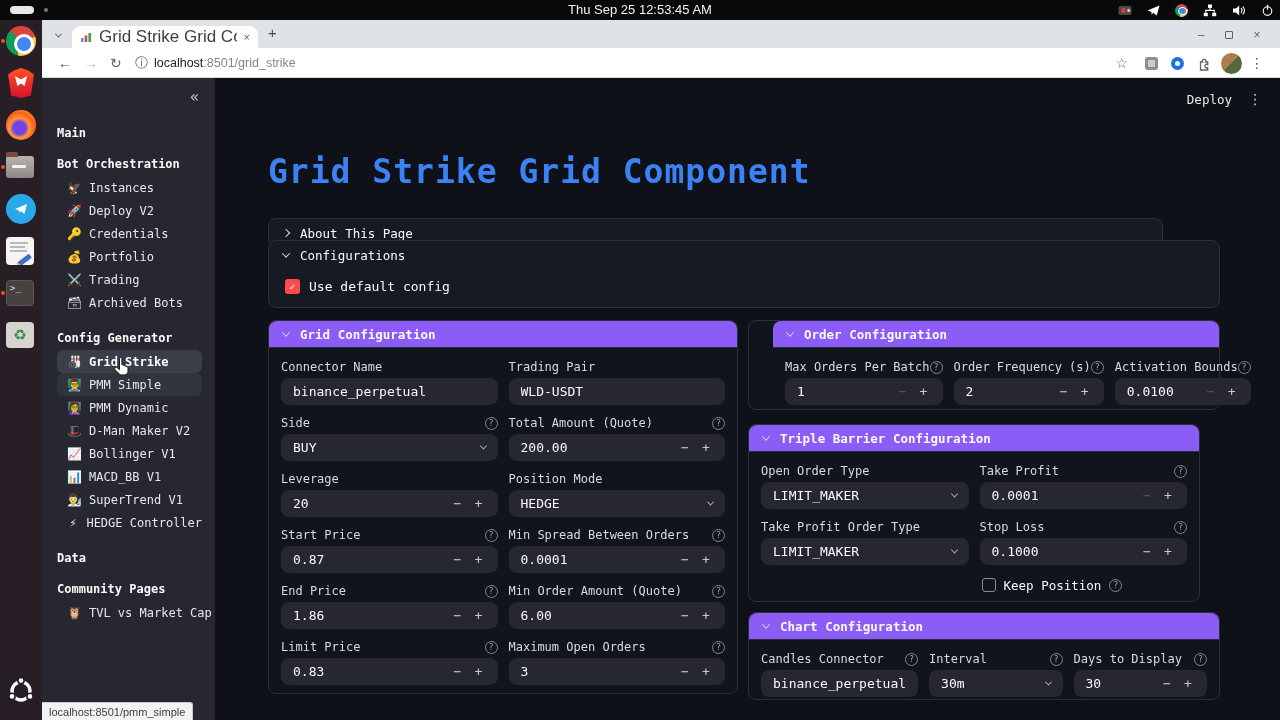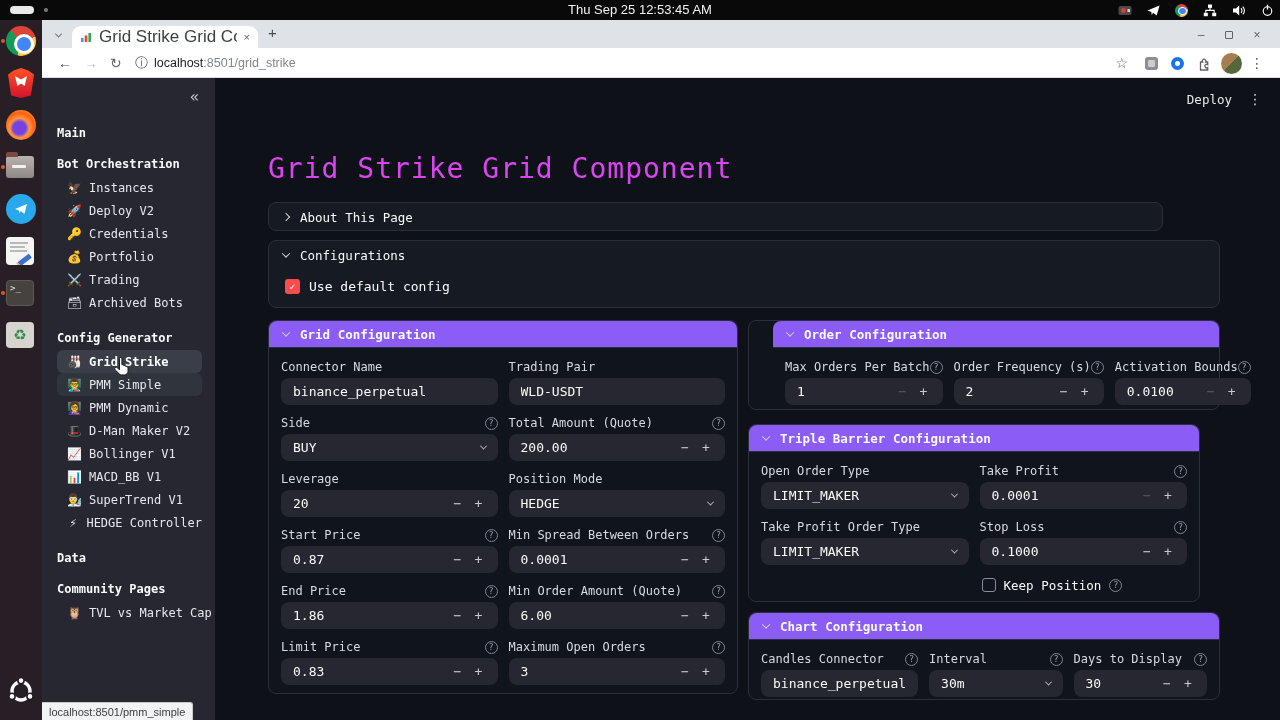--- a/index.html
+++ b/index.html
@@ -67,21 +67,21 @@
   .sb-h { font-size:12px; font-weight:700; color:#fafafa; margin:0 14px 5px 15px; }
   .sb-gap { margin-top:17px; }
   .sb-item { display:flex; align-items:center; gap:7px; height:23px; margin:0 13px 0 15px; padding-left:10px; border-radius:6px; font-size:12px; color:#e6e8ed; white-space:nowrap; }
   .sb-item .em { font-size:12px; width:15px; text-align:center; }
   .sb-item.sel { background:#3a3e48; color:#fff; font-weight:700; }
   .sb-item.hov { background:#30343d; }
 
   .main { position:absolute; left:173px; top:0; width:1065px; height:642px; background:#0e1117; color:#fafafa; font-family:"DejaVu Sans Mono","Liberation Mono",monospace; }
   .deploy-row { position:absolute; top:13px; right:18px; display:flex; align-items:center; gap:16px; font-size:12.5px; color:#e8eaed; }
   .kebab { font-size:14px; color:#cfd2d8; }
-  .pg-title { position:absolute; left:53px; top:74px; font-size:28px; font-weight:400; letter-spacing:1px; color:#d946ef; }
+  .pg-title { position:absolute; left:53px; top:74px; font-size:33px; font-weight:700; letter-spacing:1px; color:#3b82f6; }
 
   .exp { position:absolute; background:#161a23; border:1px solid #2a2f3a; border-radius:8px; }
   .exp-h { height:28px; display:flex; align-items:center; gap:11px; padding:0 14px; font-size:12.5px; color:#fafafa; }
   .chev { width:6px; height:6px; border-right:1.6px solid #cfd3da; border-bottom:1.6px solid #cfd3da; display:inline-block; }
   .chev.down { transform:rotate(45deg) translate(-1px,-1px); }
   .chev.right { transform:rotate(-45deg); }
   .chev.sm { width:5px; height:5px; border-color:#b9bdc4; }
 
   .cb-row { display:flex; align-items:center; gap:9px; font-size:13px; color:#fafafa; }
   .cb { width:15px; height:15px; border-radius:3px; background:#ff4b4b; color:#fff; font-size:10px; display:flex; align-items:center; justify-content:center; font-weight:700; }
@@ -311,21 +311,21 @@
       </aside>
 
       <main class="main">
         <div class="deploy-row">
           <span>Deploy</span>
           <span class="kebab">⋮</span>
         </div>
 
         <h1 class="pg-title">Grid Strike Grid Component</h1>
 
-        <div class="exp" style="left:53px; top:124px; width:895px; height:29px;">
+        <div class="exp" style="left:53px; top:140px; width:895px; height:29px;">
           <div class="exp-h">
               <span class="chev right"></span>
               <span>About This Page</span>
             </div>
         </div>
 
         <div class="exp" style="left:53px; top:162px; width:952px; height:68px;">
           <div class="exp-h">
               <span class="chev down"></span>
               <span>Configurations</span>

